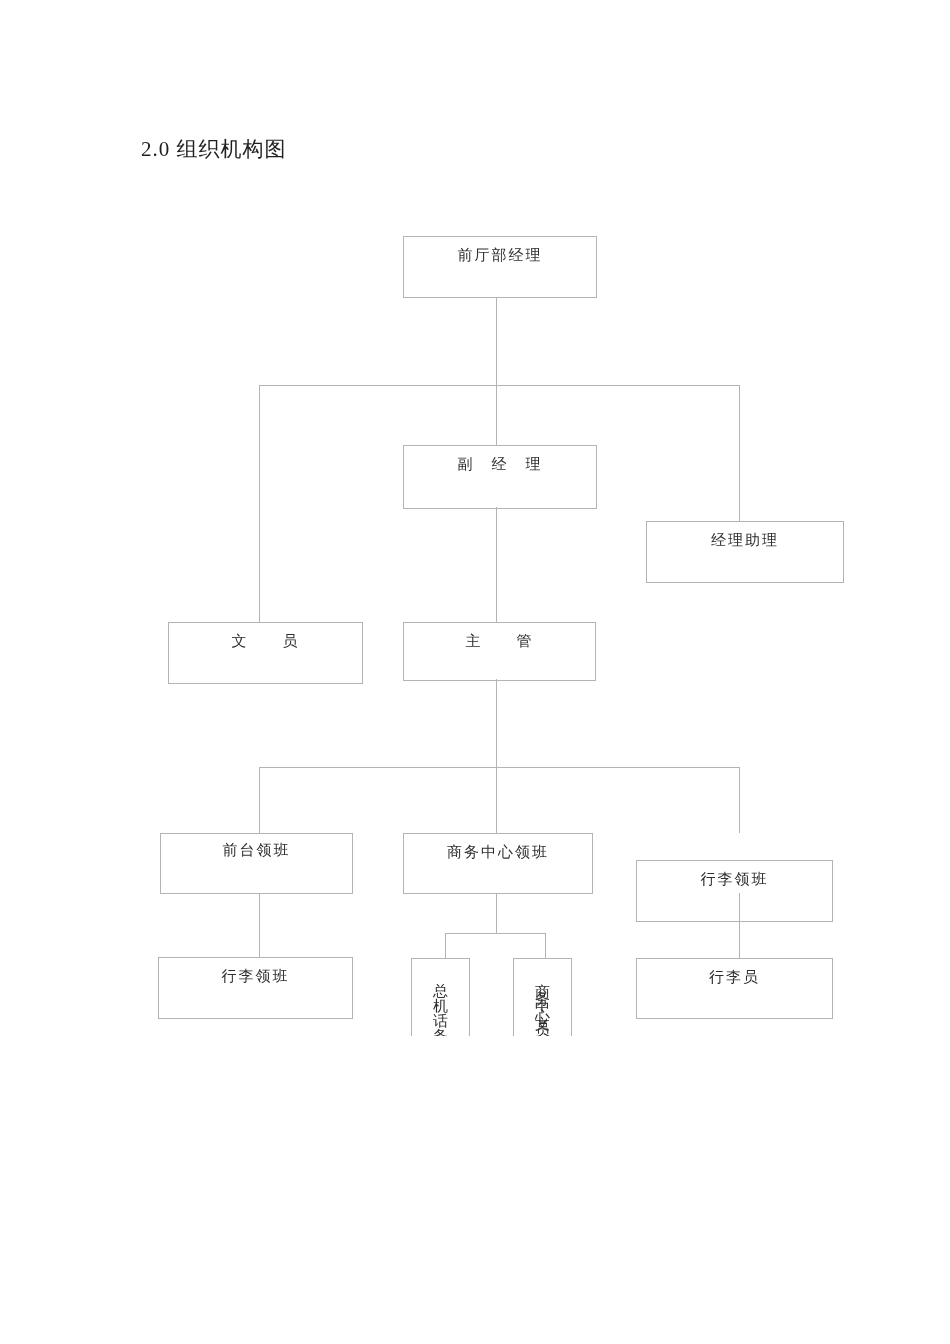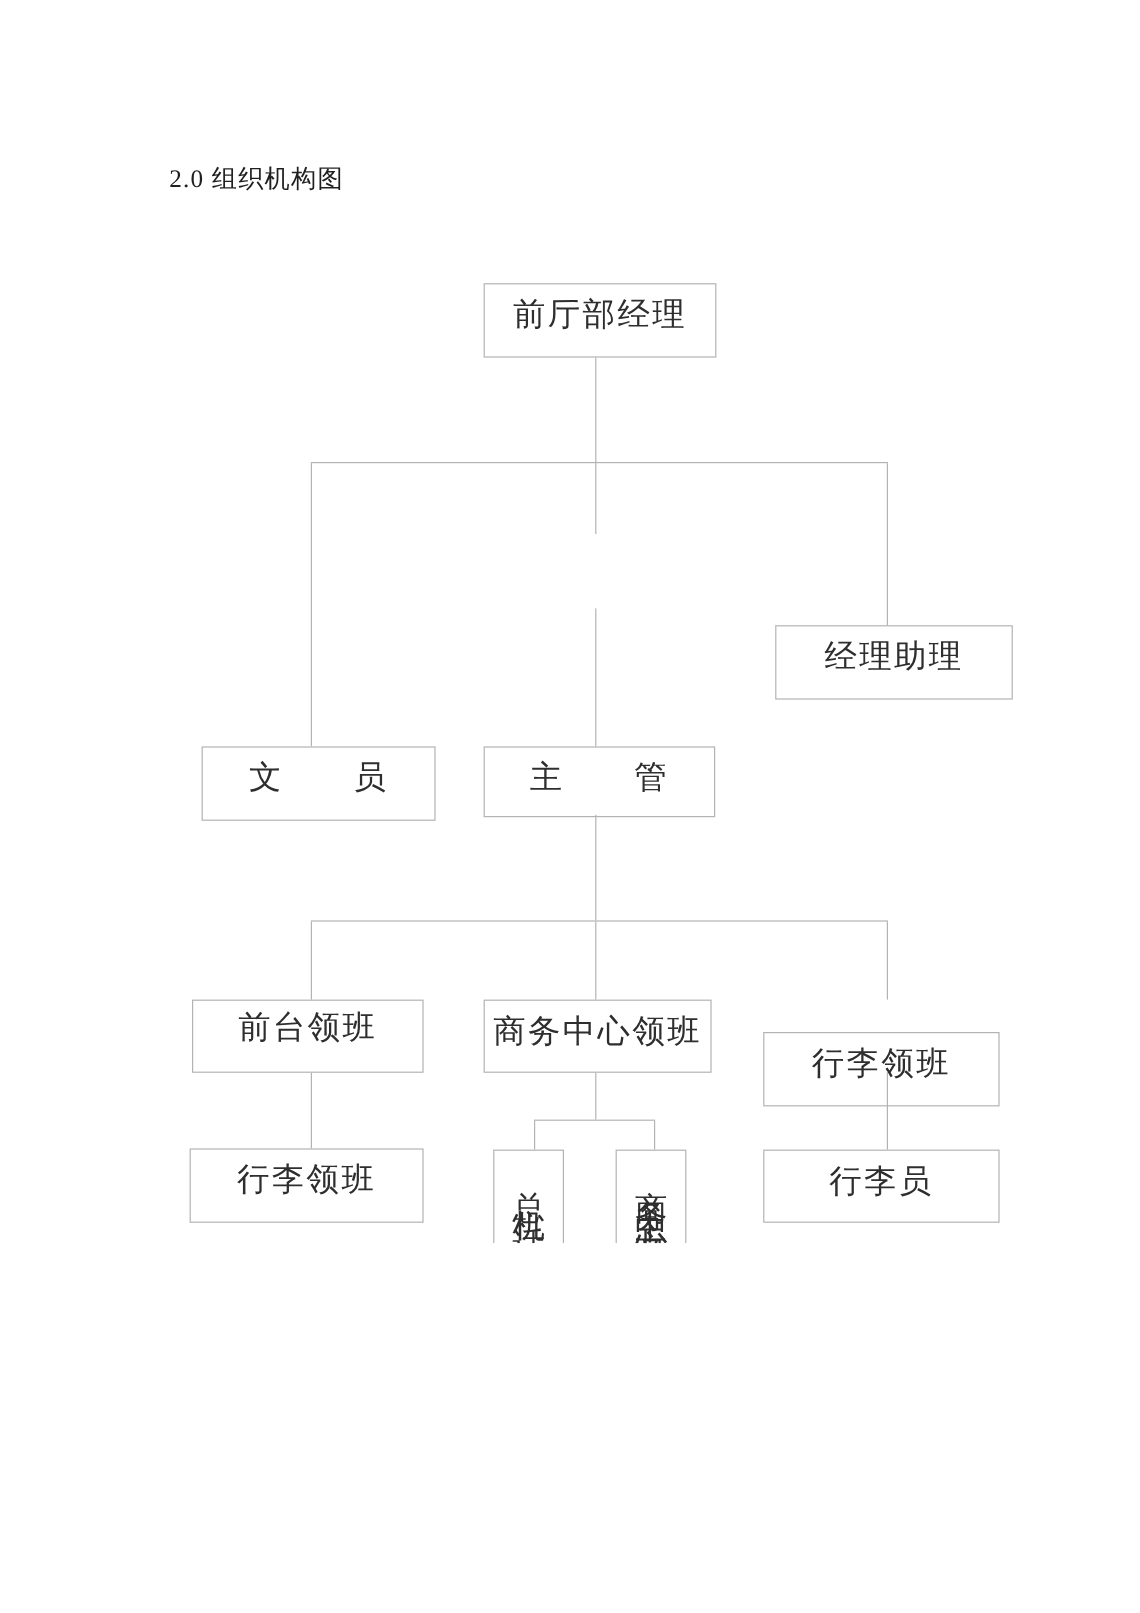--- a/index.html
+++ b/index.html
@@ -15,21 +15,21 @@
   .heading{
     position:absolute;left:141px;top:135px;
     font-size:21px;letter-spacing:1px;color:#1f1f1f;
     white-space:pre;
   }
   .node{
     position:absolute;box-sizing:border-box;
     border:1px solid #b3b3b3;background:#ffffff;
     display:flex;justify-content:center;align-items:flex-start;
     padding-top:9px;
-    font-size:27px;letter-spacing:2px;line-height:1.2;
+    font-size:15px;letter-spacing:2px;line-height:1.2;
     white-space:pre;
   }
   .node.vert{
     padding-top:12px;
     align-items:flex-start;
   }
   .node.vert span{
     writing-mode:vertical-rl;
     text-orientation:upright;
   }
@@ -70,20 +70,21 @@
   .l16{left:739px;top:893px;width:1px;height:65px;}
 </style>
 </head>
 <body>
 
 <div class="page">
 
   <div class="heading">2.0 组织机构图</div>
 
   <div class="node n-manager"><span>前厅部经理</span></div>
+  <div class="node n-deputy"><span>副　经　理</span></div>
   <div class="node n-assistant"><span>经理助理</span></div>
   <div class="node n-supervisor"><span>主　　管</span></div>
   <div class="node n-clerk"><span>文　　员</span></div>
   <div class="node n-fd-foreman"><span>前台领班</span></div>
   <div class="node n-bc-foreman"><span>商务中心领班</span></div>
   <div class="node n-lg-foreman"><span>行李领班</span></div>
   <div class="node n-receptionist"><span>行李领班</span></div>
   <div class="node vert n-switchboard"><span>总机话务员</span></div>
   <div class="node vert n-bc-clerk"><span>商务中心文员</span></div>
   <div class="node n-bellman"><span>行李员</span></div>

